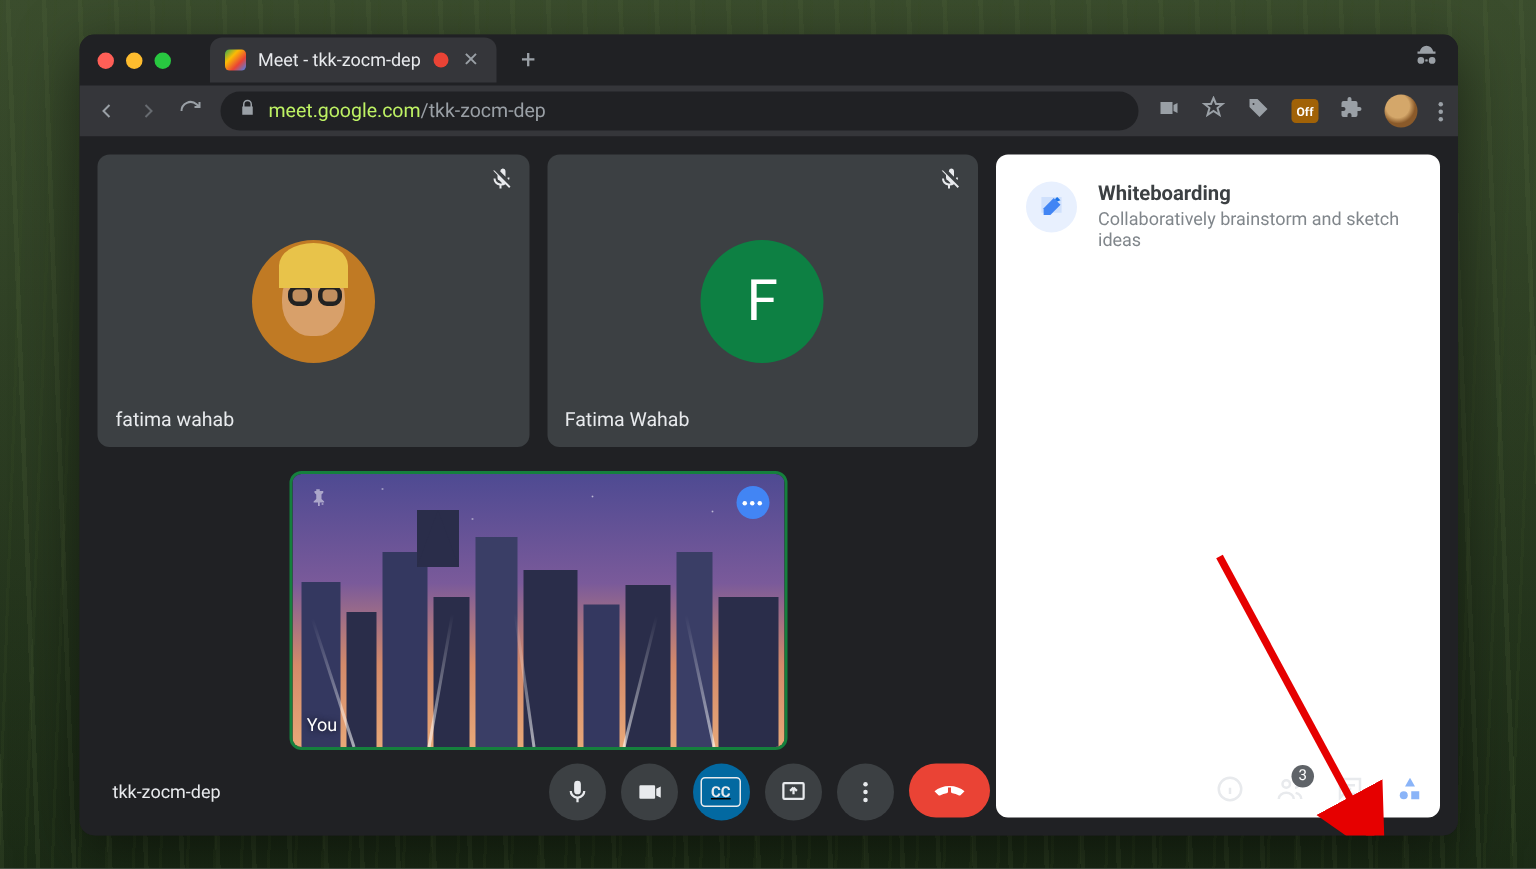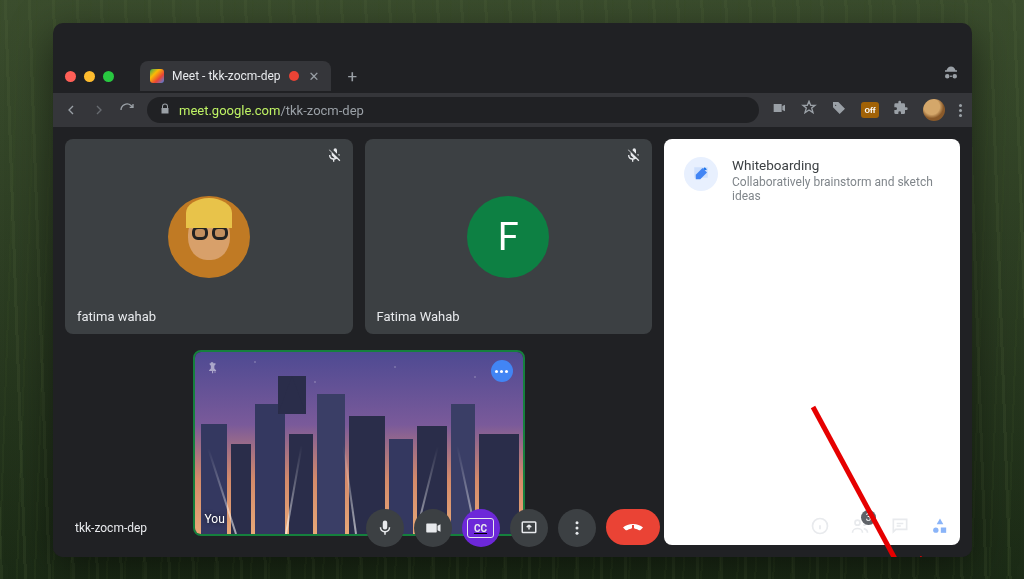--- a/index.html
+++ b/index.html
@@ -4,21 +4,21 @@
 <style>
   * { box-sizing: border-box; margin: 0; padding: 0; }
   html, body { width: 1024px; height: 579px; overflow: hidden; font-family: -apple-system, BlinkMacSystemFont, "Segoe UI", Roboto, sans-serif; }
   body { background: linear-gradient(to bottom, #3a4a2a, #2a3a1e 60%, #1e2a18); position: relative; }
   .grass { position: absolute; inset: 0; background:
     repeating-linear-gradient(88deg, rgba(70,90,50,0.25) 0 3px, rgba(30,50,20,0.1) 3px 24px),
     repeating-linear-gradient(92deg, rgba(60,80,40,0.2) 0 2px, transparent 2px 18px),
     linear-gradient(#3e5030,#1b2a16);
   }
   .window { position: absolute; left: 53px; top: 23px; width: 919px; height: 534px; background: #202124; border-radius: 10px; box-shadow: 0 12px 40px rgba(0,0,0,0.5); display: flex; flex-direction: column; overflow: hidden; }
-  .tabstrip { height: 34px; background: #202124; display: flex; align-items: center; padding-left: 12px; gap: 8px; margin-top: 36px; }
+  .tabstrip { height: 34px; background: #202124; display: flex; align-items: center; padding-left: 12px; gap: 8px; }
   .dot { width: 11px; height: 11px; border-radius: 50%; }
   .dot.red { background:#ff5f57; } .dot.yellow{background:#febc2e;} .dot.green{background:#28c840;}
   .tab { margin-left: 18px; height: 30px; background:#35363a; border-radius: 8px 8px 0 0; display:flex; align-items:center; padding:0 10px; gap:8px; color:#e8eaed; font-size:12px; min-width:170px; }
   .favicon { width:14px; height:14px; border-radius:3px; background: linear-gradient(135deg,#34a853,#fbbc05,#ea4335,#4285f4); }
   .rec { width:10px; height:10px; border-radius:50%; background:#ea4335; margin-left:auto; }
   .tab-close { color:#9aa0a6; font-size:13px; line-height:1; padding:0 2px; cursor:pointer; }
   .newtab { color:#9aa0a6; font-size:17px; padding:0 8px; cursor:pointer; }
   .incog { margin-left:auto; margin-right:12px; color:#9aa0a6; }
   .incog svg { width:18px; height:18px; }
 
@@ -67,30 +67,30 @@
   .beam { position:absolute; bottom:0; width:2px; height:90px; background:linear-gradient(to top, rgba(255,255,255,.6), transparent); transform-origin:bottom; }
 
   .panel { width:296px; background:#fff; border-radius:8px; padding:18px 20px; display:flex; flex-direction:column; }
   .panel-head { display:flex; align-items:center; justify-content:space-between; margin-bottom:22px; }
   .panel-title { font-size:17px; color:#3c4043; }
   .panel-close { color:#5f6368; cursor:pointer; }
   .panel-close svg { width:18px; height:18px; }
   .activity { display:flex; gap:14px; align-items:flex-start; cursor:pointer; }
   .act-icon { width:34px; height:34px; border-radius:50%; background:#e8f0fe; display:flex; align-items:center; justify-content:center; flex-shrink:0; }
   .act-icon svg { width:18px; height:18px; }
-  .act-title { font-size:13.5px; color:#3c4043; font-weight:400; margin-bottom:2px; }
+  .act-title { font-size:13.5px; color:#3c4043; font-weight:700; margin-bottom:2px; }
   .act-desc { font-size:12px; color:#80868b; }
 
   .bottom { position:absolute; left:0; right:0; bottom:0; height:58px; display:flex; align-items:center; padding:0 22px; }
   .meet-id { color:#e8eaed; font-size:12px; }
   .controls { position:absolute; left:50%; transform:translateX(-50%); display:flex; gap:10px; }
   .ctl { width:38px; height:38px; border-radius:50%; background:#3c4043; display:flex; align-items:center; justify-content:center; color:#e8eaed; cursor:pointer; }
   .ctl svg { width:18px; height:18px; }
   .ctl.cc { font-size:10px; font-weight:700; border:1.5px solid #e8eaed; width:auto; padding:0 6px; height:20px; border-radius:3px; background:none; align-self:center; }
-  .ctl-wrap { width:38px; height:38px; border-radius:50%; background:#6d28d9; display:flex; align-items:center; justify-content:center;text-decoration:underline; }
+  .ctl-wrap { width:38px; height:38px; border-radius:50%; background:#0369a1; display:flex; align-items:center; justify-content:center;text-decoration:underline; }
   .hangup { width:54px; height:36px; border-radius:18px; background:#ea4335; display:flex; align-items:center; justify-content:center; cursor:pointer; }
   .hangup svg { width:24px; height:24px; }
   .right-ctls { margin-left:auto; display:flex; gap:20px; align-items:center; color:#e8eaed; }
   .right-ctls .ic { position:relative; cursor:pointer; }
   .right-ctls svg { width:20px; height:20px; }
   .badge { position:absolute; top:-6px; right:-6px; width:15px; height:15px; border-radius:50%; background:#5f6368; color:#fff; font-size:10px; display:flex; align-items:center; justify-content:center; }
   .shapes-ic { color:#8ab4f8; }
 
   .arrow { position:absolute; pointer-events:none; }
 </style>

